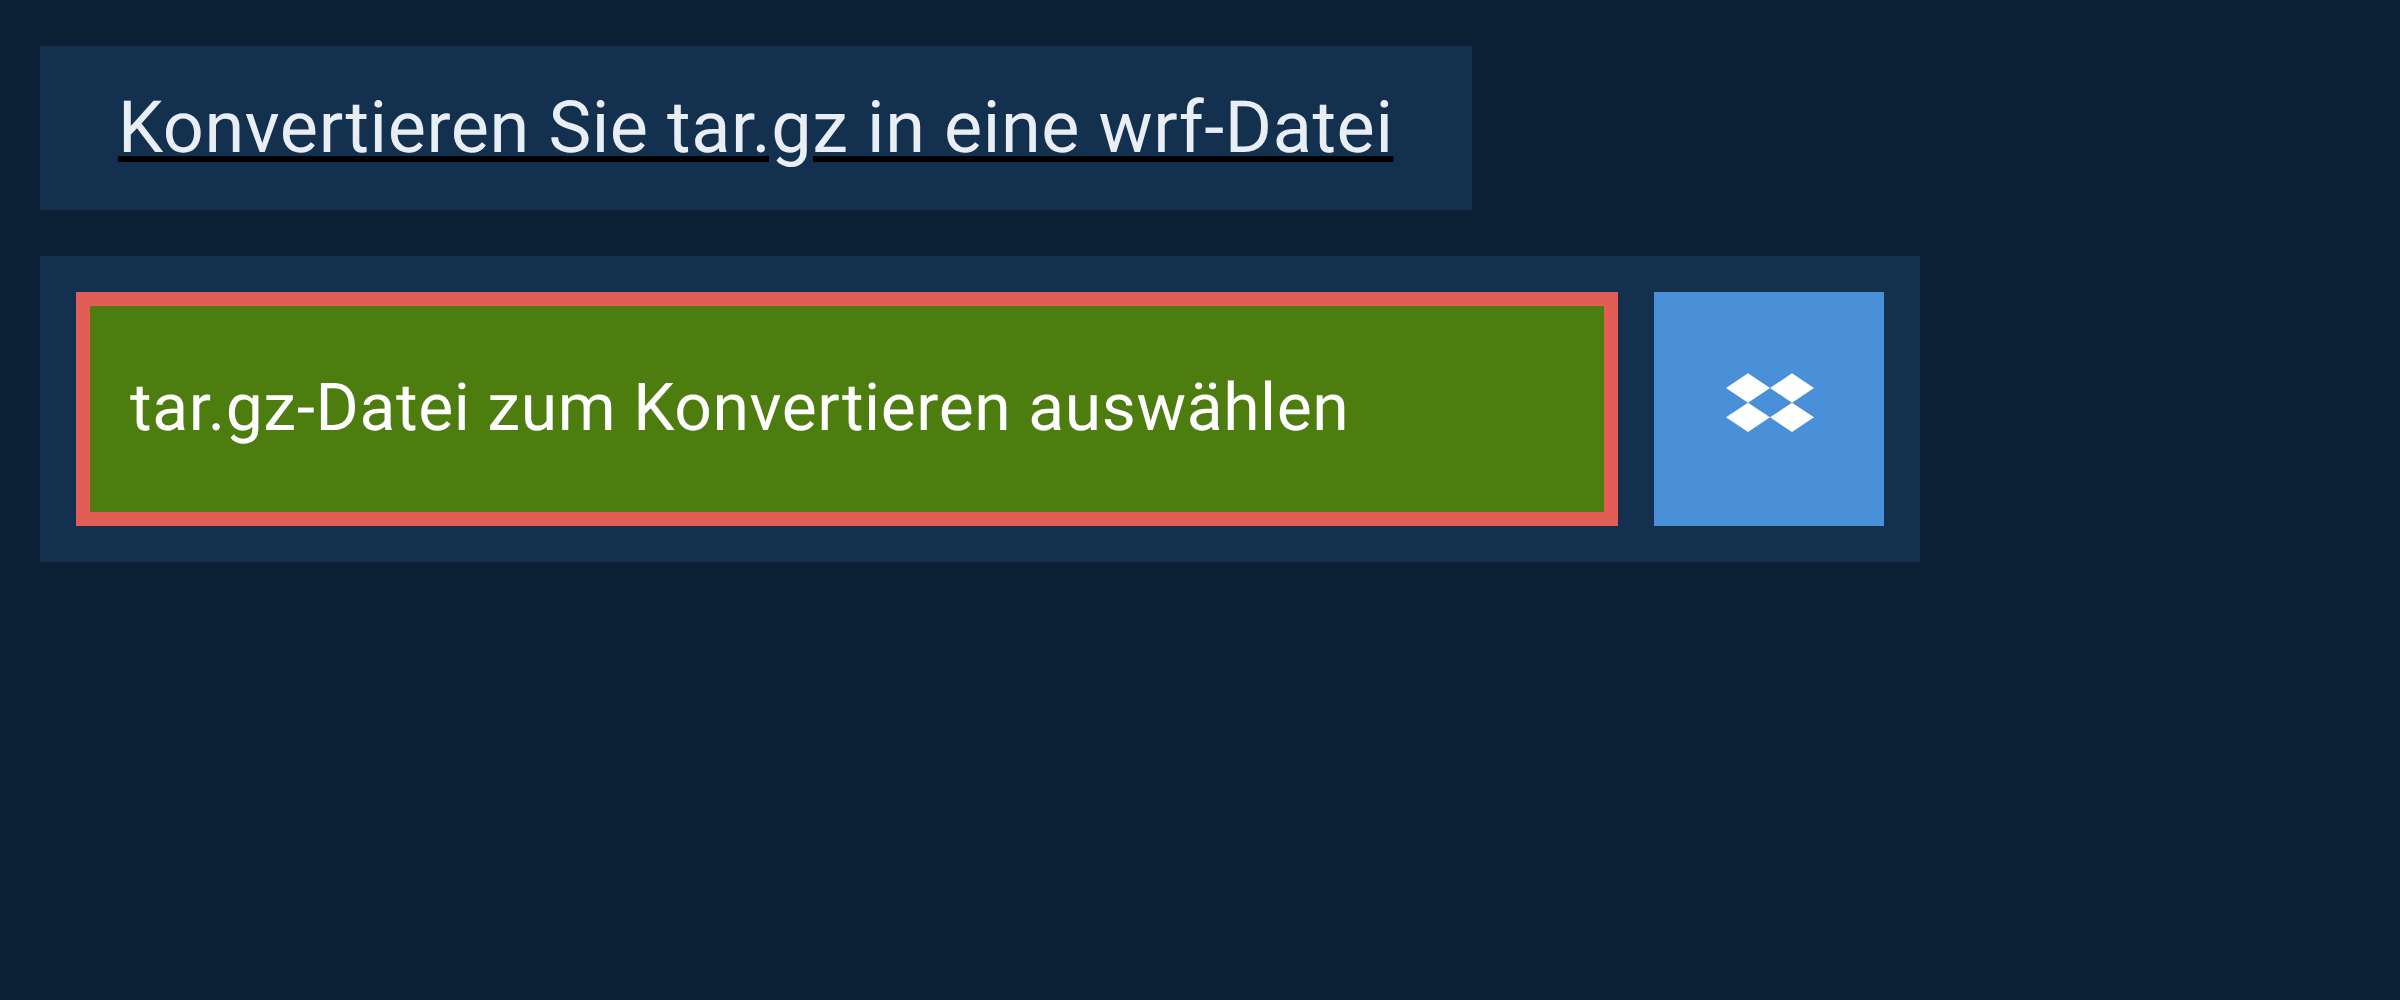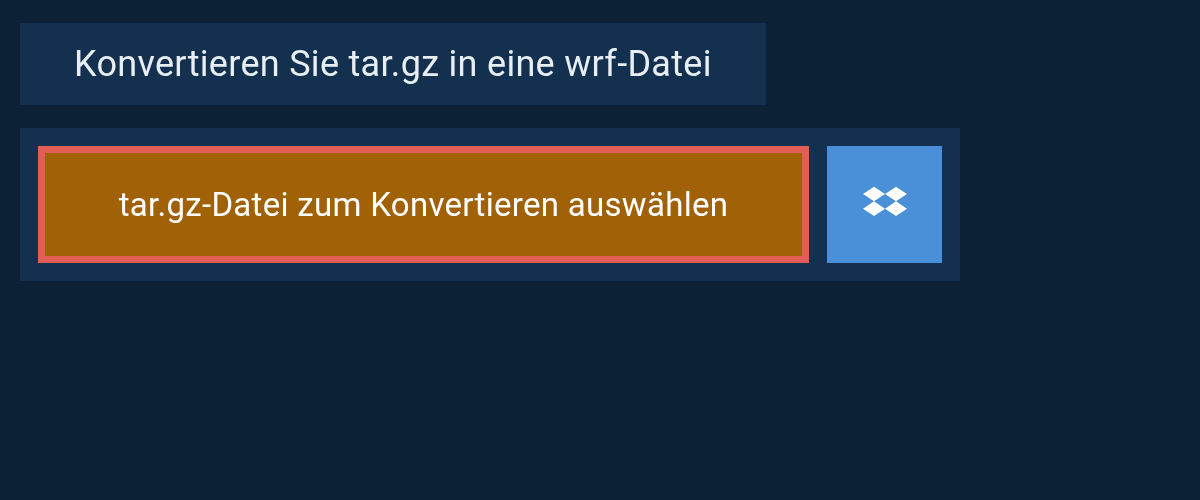--- a/index.html
+++ b/index.html
@@ -12,53 +12,54 @@
       height: 500px;
       background-color: #0d2136;
       font-family: -apple-system, BlinkMacSystemFont, "Segoe UI", Roboto, Helvetica, Arial, sans-serif;
       position: relative;
     }
     .header-tab {
       position: absolute;
       top: 23px;
       left: 20px;
       background-color: #13314f;
-      padding: 20px 54px;
+      padding: 20px 39px;
       display: inline-block;
+      text-decoration: underline;
     }
     .header-title {
       color: #e8eef3;
       font-size: 36px;
       font-weight: 400;
       letter-spacing: 0.3px;
     }
     .upload-container {
       position: absolute;
       top: 128px;
       left: 20px;
       width: 940px;
       background-color: #13314f;
       padding: 18px;
       display: flex;
       gap: 18px;
       align-items: stretch;
     }
     .select-file-button {
       flex: 1;
-      background-color: #a16207;
+      background-color: #4d7c0f;
       border: 7px solid #e25d56;
       color: #ffffff;
       font-size: 33px;
       font-weight: 400;
       padding: 32px 20px;
       text-align: center;
       cursor: pointer;
       display: flex;
       align-items: center;
-      justify-content: center;
+      justify-content: flex-start;
       letter-spacing: 0.3px;
     }
     .dropbox-button {
       width: 115px;
       background-color: #4a90d9;
       display: flex;
       align-items: center;
       justify-content: center;
       cursor: pointer;
     }

